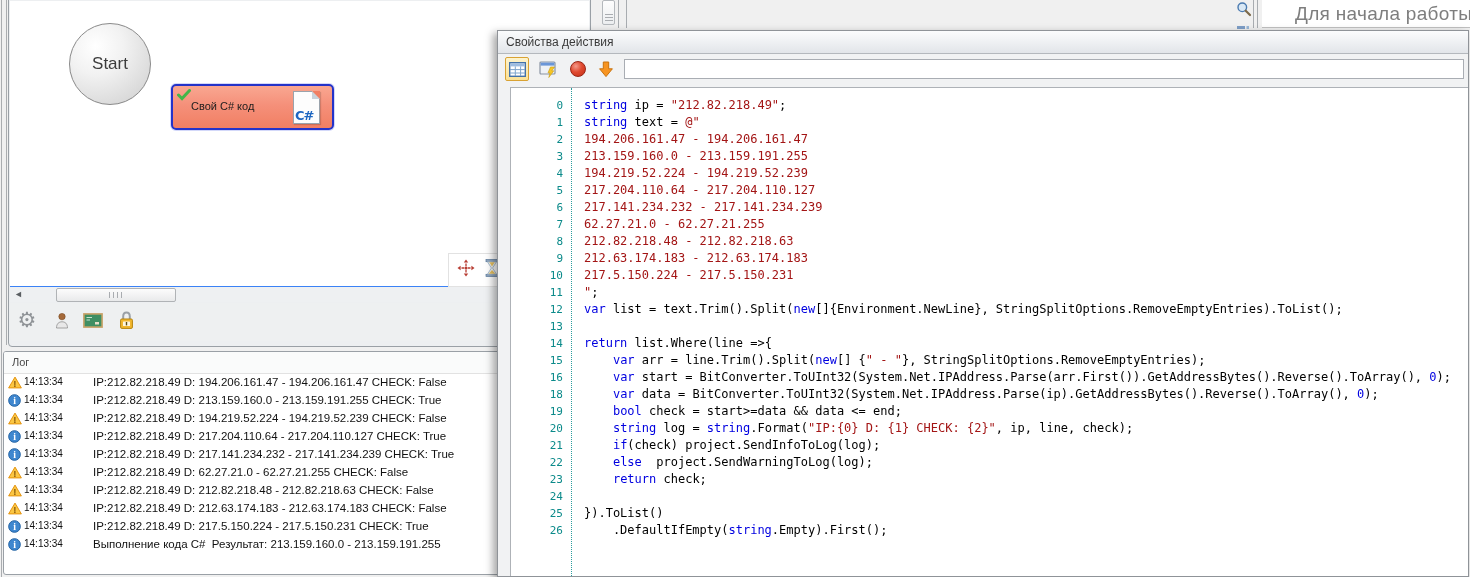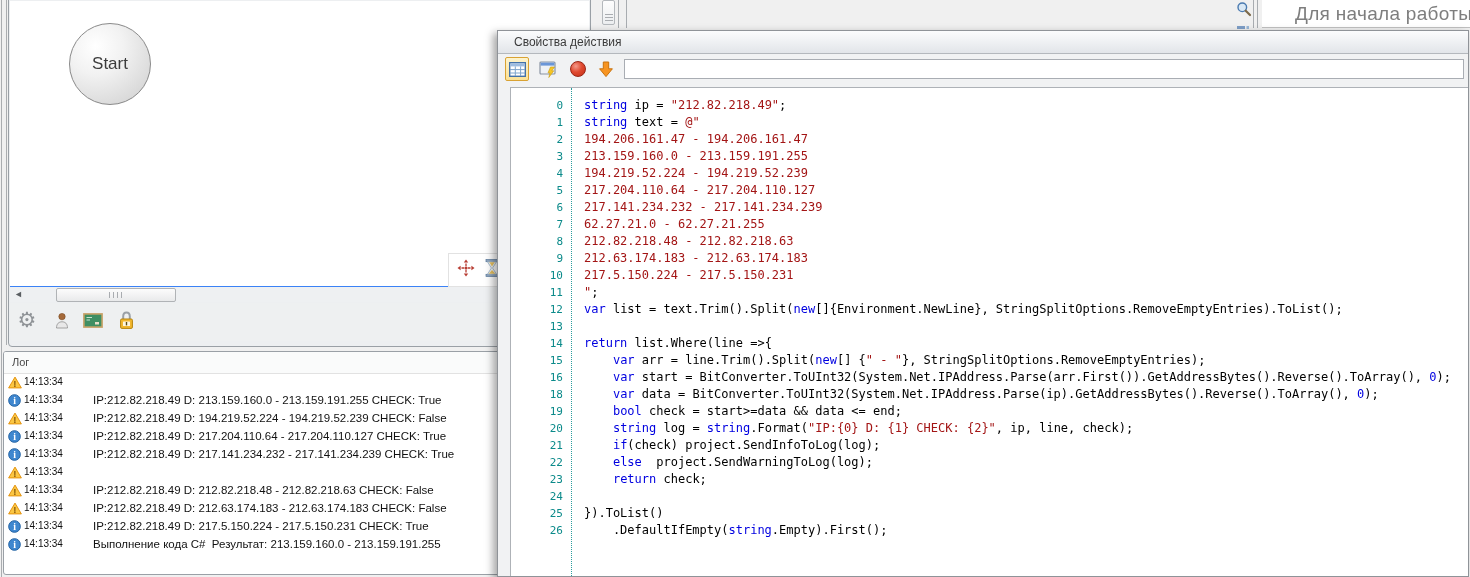--- a/index.html
+++ b/index.html
@@ -111,21 +111,20 @@
 
   
   #props{
     position:absolute;left:497px;top:30px;width:972px;height:547px;
     background:#f1f2f3;border:1px solid #8f9398;box-sizing:border-box;
     box-shadow:-4px 3px 8px rgba(0,0,0,.35);z-index:10;
   }
   #props-title{
     height:22px;background:linear-gradient(180deg,#fbfcfd,#e2e5e9);
     border-bottom:1px solid #b4b8bd;
-    padding-left:8px;
   }
   #props-title span{font-size:12px;color:#3a3a3a;padding-left:8px;line-height:22px;display:inline-block;}
   #props-toolbar{position:absolute;left:0;top:22px;right:0;height:32px;}
   .ptb-btn{position:absolute;top:4px;width:24px;height:24px;display:flex;align-items:center;justify-content:center;border:1px solid transparent;border-radius:2px;box-sizing:border-box;}
   .ptb-btn.selected{background:linear-gradient(180deg,#fdf3cd,#fbe196);border-color:#d9a233;}
   #ptb-grid{left:7px;}
   #ptb-codewin{left:38px;}
   #ptb-record{left:68px;}
   #ptb-arrow{left:96px;}
   #record-dot{
@@ -165,20 +164,32 @@
 <div class="vline" style="left:1px;top:0;height:577px;"></div>
 <div class="vline" style="left:6px;top:0;height:345px;"></div>
 
 <div id="canvas-outer">
   <div id="canvas-white">
 
     <div id="start-node">
       <span>Start</span>
     </div>
 
+    <div id="action-block">
+      <span id="block-check">
+        <svg viewBox="0 0 14 12" width="14" height="12">
+            <path d="M1.5 6 L5 9.5 L12.5 1.5" stroke="#43b649" stroke-width="3" fill="none" stroke-linecap="round"></path>
+          </svg>
+      </span>
+      <span id="block-label">Свой C# код</span>
+      <span id="csharp-icon">
+        <span class="fold"></span>
+        <span class="cs">C#</span>
+      </span>
+    </div>
 
     <div id="mini-toolbar">
       <span>
         <svg viewBox="0 0 18 18" width="18" height="18">
           <g stroke="#b73b31" stroke-width="1.3" fill="none">
             <path d="M9 4.5 V7.2 M9 10.8 V13.5 M4.5 9 H7.2 M10.8 9 H13.5"></path>
           </g>
           <circle cx="9" cy="9" r="1.5" fill="#b73b31"></circle>
           <polygon points="9,0.5 6.8,3.6 11.2,3.6" fill="#b73b31"></polygon>
           <polygon points="9,17.5 6.8,14.4 11.2,14.4" fill="#b73b31"></polygon>
@@ -237,20 +248,21 @@
   </div>
   <div id="log-list">
       <div class="log-row">
         <span class="log-ic">
           <svg viewBox="0 0 16 14" width="14" height="13">
             <path d="M8 0.8 L15.3 13.2 H0.7 Z" fill="#fbc643" stroke="#e08a00" stroke-width="1"></path>
             <text x="8" y="11.6" font-size="9.5" font-weight="bold" fill="#7a4a00" text-anchor="middle">!</text>
           </svg>
         </span>
         <span class="log-time">14:13:34</span>
+        <span class="log-msg">IP:212.82.218.49 D: 194.206.161.47 - 194.206.161.47 CHECK: False</span>
       </div>
       <div class="log-row">
         <span class="log-ic">
           <svg viewBox="0 0 14 14" width="13" height="13">
             <circle cx="7" cy="7" r="6.3" fill="#3f87cf" stroke="#1f5fa0"></circle>
             <text x="7" y="10.8" font-size="10.5" font-weight="bold" fill="#ffffff" text-anchor="middle" font-family="Liberation Serif,serif">i</text>
           </svg>
         </span>
         <span class="log-time">14:13:34</span>
         <span class="log-msg">IP:212.82.218.49 D: 213.159.160.0 - 213.159.191.255 CHECK: True</span>
@@ -286,20 +298,21 @@
         <span class="log-msg">IP:212.82.218.49 D: 217.141.234.232 - 217.141.234.239 CHECK: True</span>
       </div>
       <div class="log-row">
         <span class="log-ic">
           <svg viewBox="0 0 16 14" width="14" height="13">
             <path d="M8 0.8 L15.3 13.2 H0.7 Z" fill="#fbc643" stroke="#e08a00" stroke-width="1"></path>
             <text x="8" y="11.6" font-size="9.5" font-weight="bold" fill="#7a4a00" text-anchor="middle">!</text>
           </svg>
         </span>
         <span class="log-time">14:13:34</span>
+        <span class="log-msg">IP:212.82.218.49 D: 62.27.21.0 - 62.27.21.255 CHECK: False</span>
       </div>
       <div class="log-row">
         <span class="log-ic">
           <svg viewBox="0 0 16 14" width="14" height="13">
             <path d="M8 0.8 L15.3 13.2 H0.7 Z" fill="#fbc643" stroke="#e08a00" stroke-width="1"></path>
             <text x="8" y="11.6" font-size="9.5" font-weight="bold" fill="#7a4a00" text-anchor="middle">!</text>
           </svg>
         </span>
         <span class="log-time">14:13:34</span>
         <span class="log-msg">IP:212.82.218.49 D: 212.82.218.48 - 212.82.218.63 CHECK: False</span>

